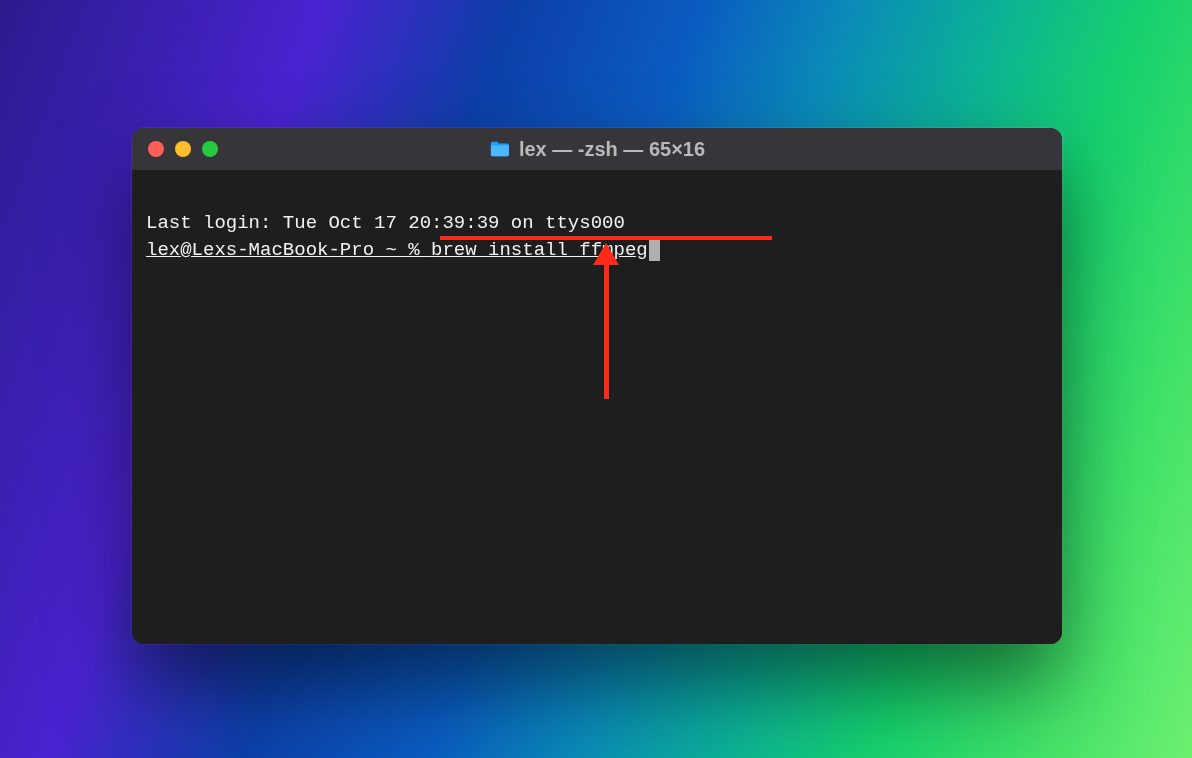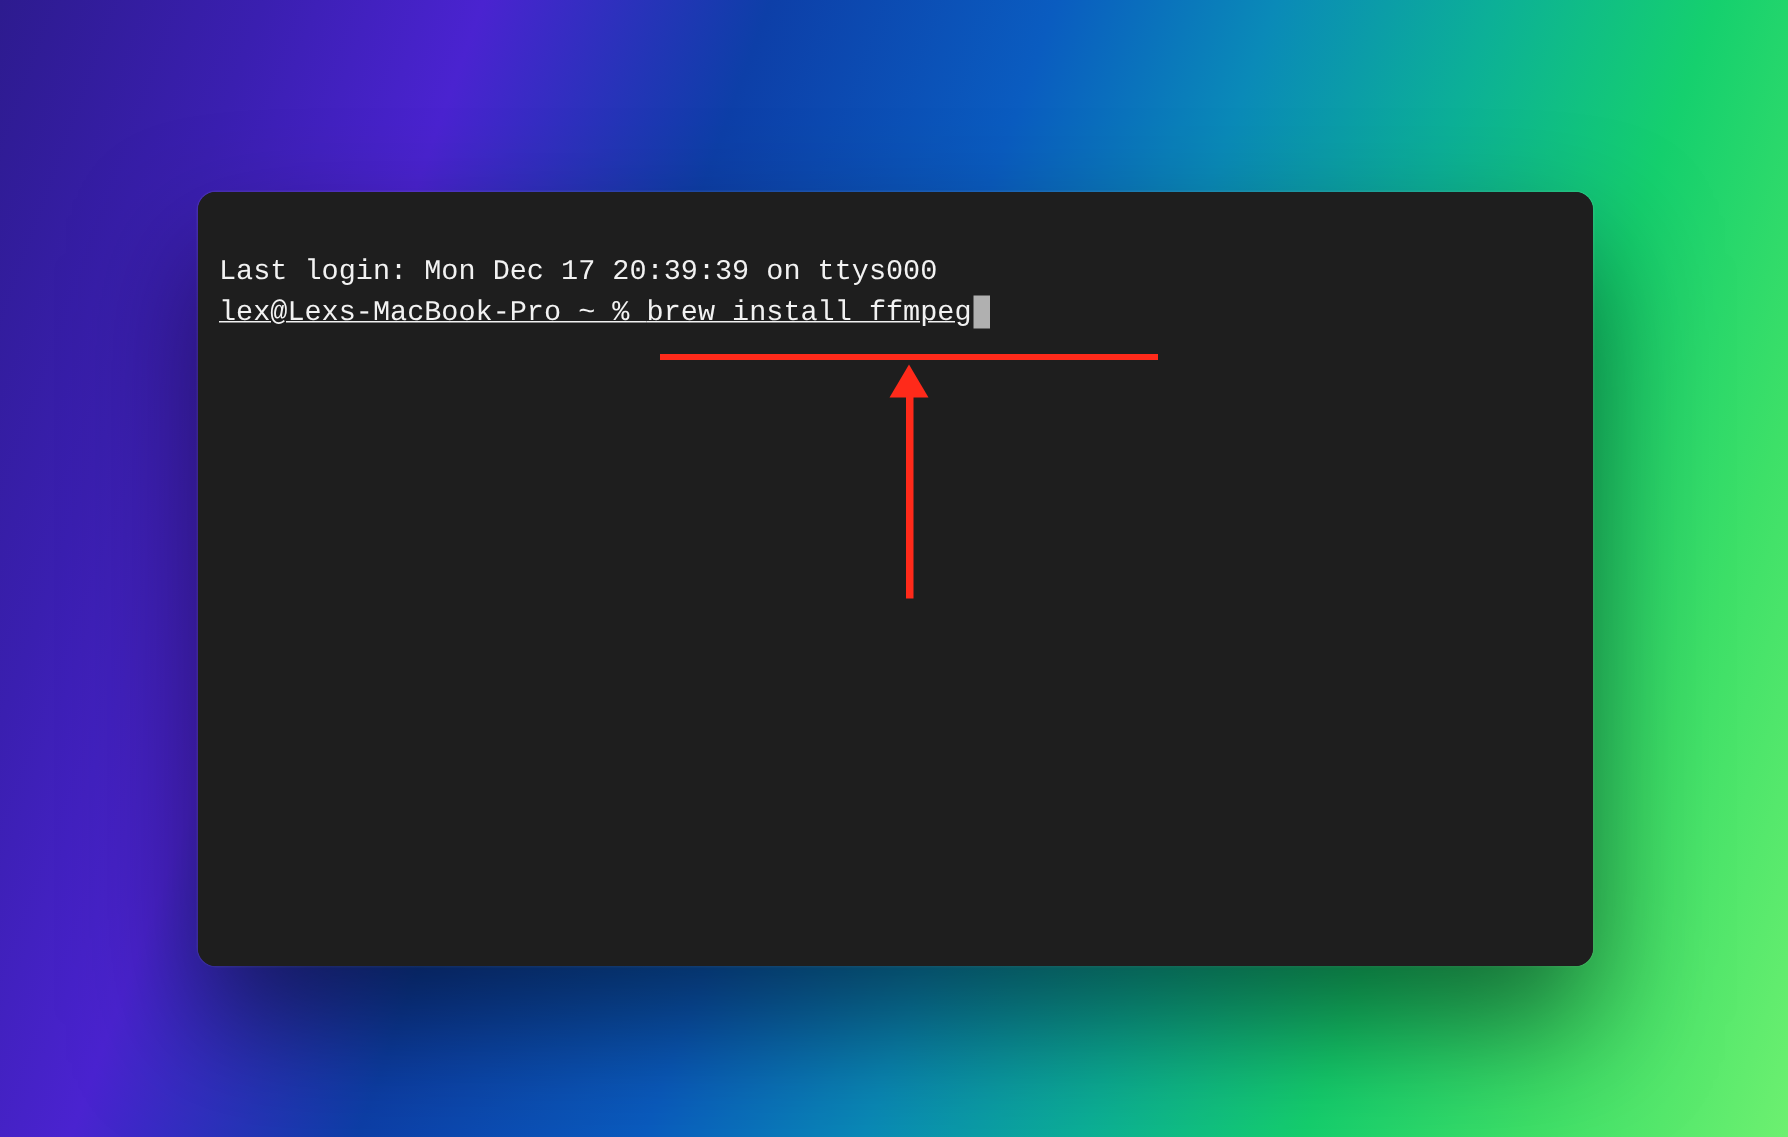--- a/index.html
+++ b/index.html
@@ -126,22 +126,38 @@
       border-right: 13px solid transparent;
       border-bottom: 22px solid #ff2a1a;
     }
   </style>
 </head>
 <body>
 
 <div class="wallpaper"></div>
 
 <div class="terminal-window">
+  <div class="titlebar">
+    <div class="traffic-lights">
+      <div class="light light-close"></div>
+      <div class="light light-min"></div>
+      <div class="light light-max"></div>
+    </div>
+    <div class="title-center">
+      <span class="folder-icon-wrap">
+        <svg class="folder-svg" viewBox="0 0 24 20">
+          <path d="M2 4 Q2 2 4 2 L9 2 L11 4 L20 4 Q22 4 22 6 L22 16 Q22 18 20 18 L4 18 Q2 18 2 16 Z" fill="#1aa0ff"></path>
+          <path d="M2 6 L22 6 L22 16 Q22 18 20 18 L4 18 Q2 18 2 16 Z" fill="#4db8ff"></path>
+        </svg>
+      </span>
+      <span>lex — -zsh — 65×16</span>
+    </div>
+  </div>
   <div class="terminal-body">
-<span>Last login: Mon Dec 17 20:39:39 on ttys000</span>
+<span>Last login: Tue Oct 17 20:39:39 on ttys000</span>
 <span class="prompt-line"><span>lex@Lexs-MacBook-Pro ~ % </span><span>brew install ffmpeg</span><span class="cursor"></span></span>
   </div>
 </div>
 
 <div class="underline-annot" style="left:440px; top:236px; width:332px;"></div>
 <div class="arrow-annot" style="left:604px; top:243px; width:30px; height:156px;">
   <div class="arrow-head" style="left:-11px; top:0;"></div>
   <div class="arrow-line" style="left:0; top:18px; height:138px;"></div>
 </div>
 

